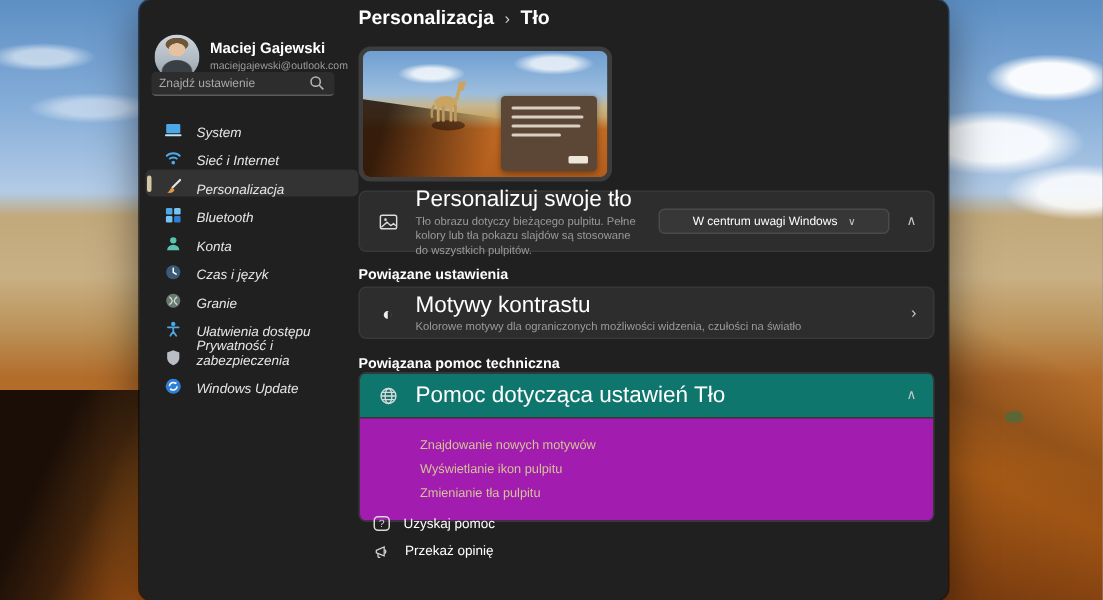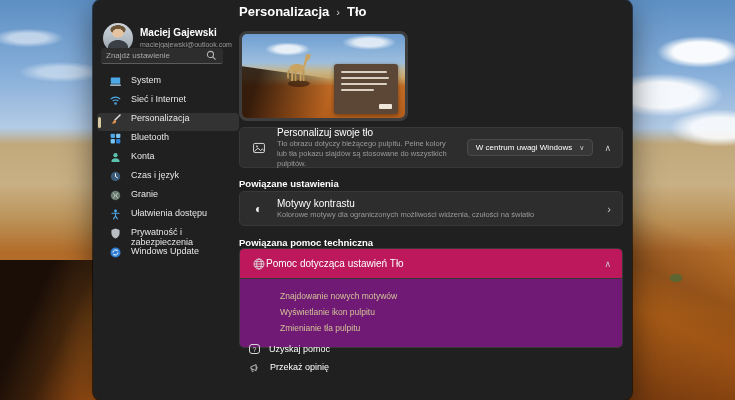--- a/index.html
+++ b/index.html
@@ -39,22 +39,22 @@
   .profile-name { font-size:10px; font-weight:700; color:#fff; line-height:1.25; }
   .profile-email { font-size:7px; color:#9b9b9b; line-height:1.3; }
   .searchbox { position:absolute; left:8px; top:33px; width:122px; height:16px;
     background:#2d2d2d; border-radius:3px; border-bottom:1px solid #5c5c5c;
     display:flex; align-items:center; padding:0 5px; gap:4px; }
   .searchbox input { flex:1; min-width:0; background:transparent; border:none; outline:none;
     color:#cfcfcf; font-size:8px; font-family:inherit; }
   .searchbox input::placeholder { color:#a9a9a9; }
 
   .nav { position:absolute; left:4px; top:60px; width:142px; }
-  .nav-item { position:relative; display:flex; align-items:flex-start; gap:9px; height:18px;
-    margin-bottom:1px; padding-left:12px; border-radius:4px; color:#e6e6e6; font-size:9px; cursor:pointer; }
+  .nav-item { position:relative; display:flex; align-items:flex-end; gap:9px; height:18px;
+    margin-bottom:1px; padding-left:12px; border-radius:4px; color:#e6e6e6; font-size:9px; cursor:pointer;font-style:italic; }
   .nav-item.selected { background:#333333; }
   .nav-item.selected::before { content:""; position:absolute; left:1px; top:3.5px; width:3px; height:11px;
     border-radius:2px; background:#d6c8a2; }
   .nav-ic { width:13px; height:13px; display:inline-flex; align-items:center; justify-content:center; flex:0 0 auto; }
   .nav-ic svg { width:13px; height:13px; }
 
   
   .content { position:absolute; left:145px; top:0; width:390px; height:400px; }
   .breadcrumb { position:absolute; left:1px; top:4px; display:flex; align-items:baseline; gap:7px;
     font-size:13px; color:#fff; }
@@ -73,42 +73,42 @@
   .hero-animal { position:absolute; left:24%; top:12%; width:34px; height:52px; }
   .hero-card { position:absolute; right:7px; top:36%; width:64px; height:50px; background:#5c4636;
     border-radius:3px; padding:7px 7px 5px 7px; box-shadow:0 1px 4px rgba(0,0,0,.4); }
   .hero-card .l { height:2px; background:#d9d0c3; border-radius:1px; margin-bottom:4px; }
   .hero-card .l.w90{width:92%;} .hero-card .l.w95{width:96%;} .hero-card .l.w70{width:66%;}
   .hero-card .btn { position:absolute; right:6px; bottom:5px; width:13px; height:5px; background:#eee6d8; border-radius:1px; }
 
   .card { position:absolute; left:1px; width:384px; background:#2d2d2d; border:1px solid #383838;
     border-radius:5px; display:flex; align-items:center; padding:0 11px; gap:11px; }
   .card-text { flex:1; min-width:0; }
-  .card-title { font-size:10px; color:#fff; line-height:1.3; }
+  .card-title { font-size:15px; color:#fff; line-height:1.3; }
   .card-desc { font-size:7.5px; color:#9a9a9a; line-height:1.3; }
   .card-ic { width:15px; display:flex; justify-content:center; flex:0 0 auto; color:#e0e0e0; }
   .card-ic svg { width:14px; height:14px; }
 
   .card-background { top:127px; height:41px; }
   .dropdown { display:flex; align-items:center; gap:7px; background:#373737; border:1px solid #4a4a4a;
-    border-radius:4px; padding:3px 8px; font-size:8px; color:#fff; cursor:pointer; flex:0 0 auto; }
+    border-radius:4px; padding:3px 22px; font-size:8px; color:#fff; cursor:pointer; flex:0 0 auto; }
   .dropdown .chev { font-size:7px; color:#c8c8c8; }
   .expander { font-size:9px; color:#c8c8c8; cursor:pointer; flex:0 0 auto; }
 
   .section-heading { position:absolute; left:1px; font-size:9.5px; font-weight:700; color:#fff; }
   .heading-related { top:178px; }
   .card-contrast { top:191px; height:35px; }
   .contrast-glyph { font-size:12px; color:#f0f0f0; }
   .chev-right { font-size:11px; color:#c8c8c8; }
 
   .heading-support { top:237px; }
   .help-card { position:absolute; left:1px; top:248px; width:384px; border:1px solid #383838;
     border-radius:5px; overflow:hidden; }
-  .help-header { height:29px; background:#be185d; display:flex; align-items:center; padding:0 11px; cursor:pointer; }
-  .help-body { background:#701a75; padding:7px 12px 8px 40px; border-top:1px solid #353535; }
+  .help-header { height:29px; background:#0f766e; display:flex; align-items:center; padding:0 11px; gap:11px; cursor:pointer; }
+  .help-body { background:#a21caf; padding:7px 12px 8px 40px; border-top:1px solid #353535; }
   .help-link { display:block; font-size:8.5px; color:#d2c398; text-decoration:none; margin:5px 0 6px; cursor:pointer; }
 
   .footer-link { position:absolute; left:11px; display:flex; align-items:flex-start; gap:9px;
     font-size:9px; color:#fff; cursor:pointer; }
   .footer-help { top:344px; } .footer-feedback { top:362px; }
   .qbubble { width:11px; height:10px; border:1px solid #d8d8d8; border-radius:3px; display:flex;
     align-items:center; justify-content:center; font-size:7px; color:#d8d8d8; }
   .fic svg { width:12px; height:12px; display:block; }
 </style>
 </head>

